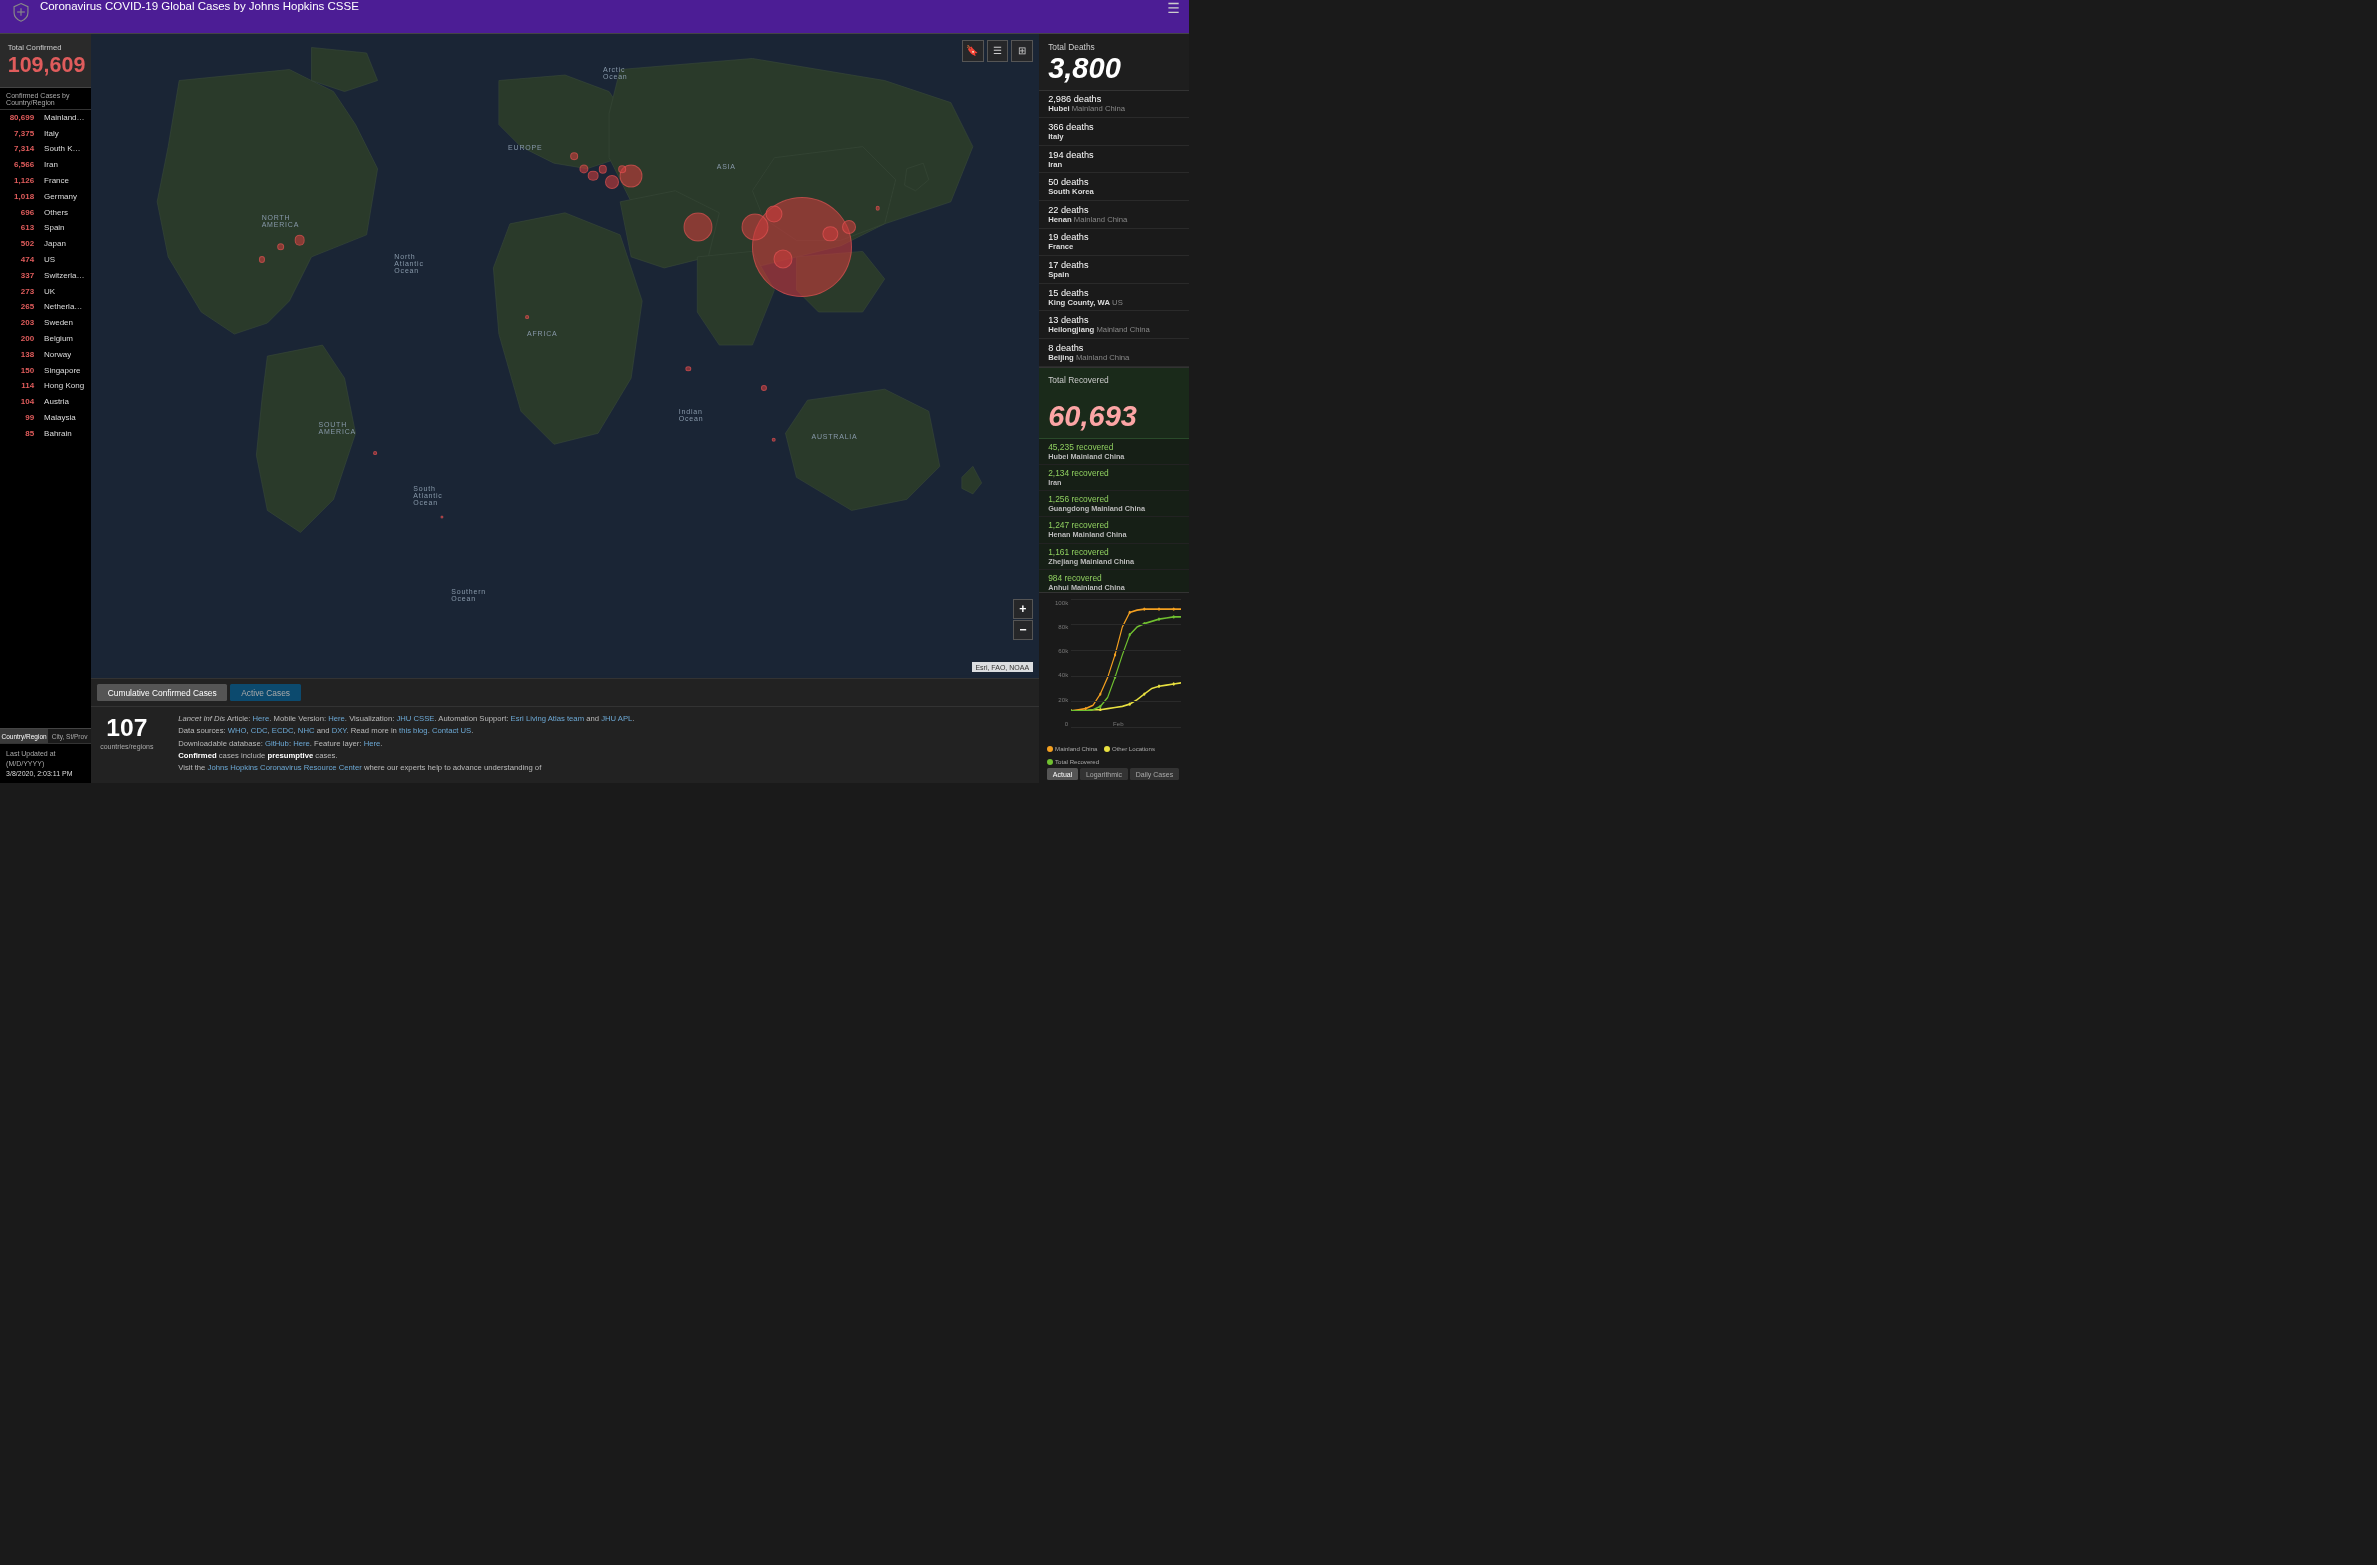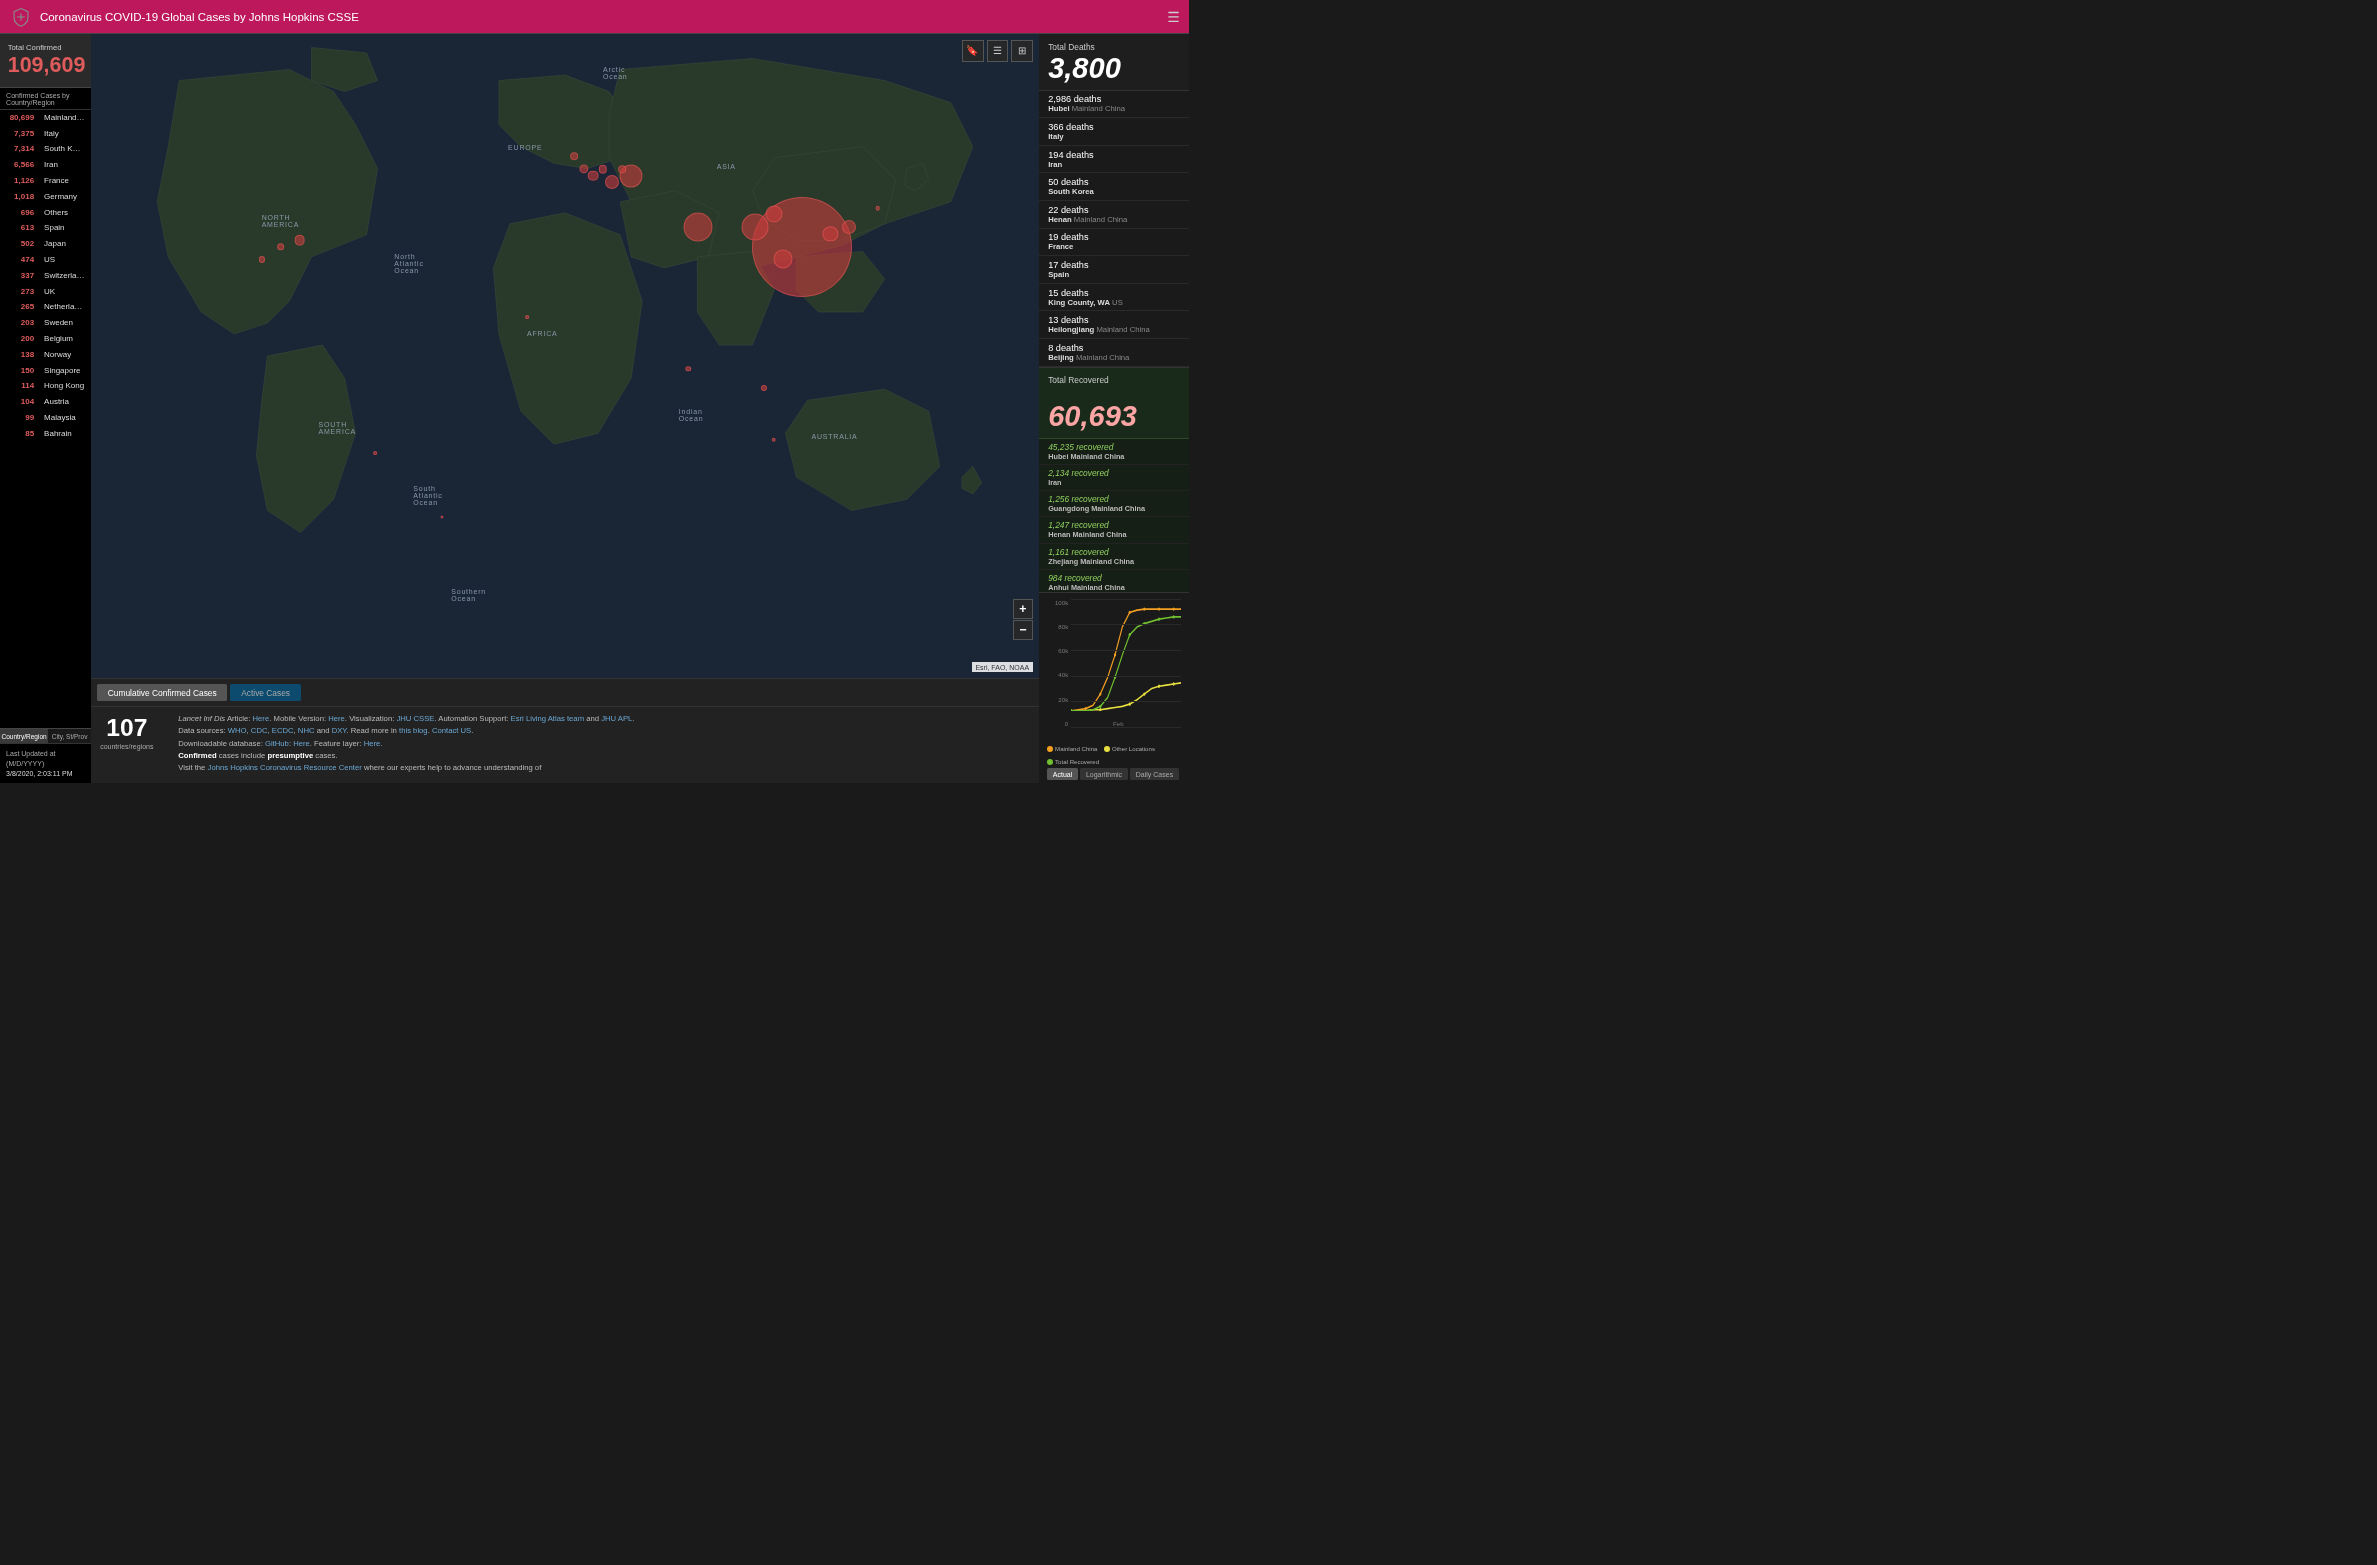--- a/index.html
+++ b/index.html
@@ -8,24 +8,23 @@
       color: #fff;
       font-family: Arial, sans-serif;
       width: 1189px;
       height: 783px;
       overflow: hidden;
       font-size: 9.2px;
     }
 
     
     #header {
-      background: #be185d;
+      background: #4c1d95;
       height: 34px;
       display: flex;
-      align-items: center;
       padding: 0 9.2px;
       border-bottom: 0.8px solid #444;
     }
     #header .shield-icon {
       width: 23px;
       height: 23px;
       margin-right: 7.7px;
       display: flex;
       align-items: center;
       justify-content: center;
@@ -367,21 +366,20 @@
     .recovered-list::-webkit-scrollbar { width: 2.3px; }
     .recovered-list::-webkit-scrollbar-thumb { background: #444; }
 
     .recovered-item {
       padding: 3.1px 9.2px;
       border-bottom: 0.8px solid #222;
     }
     .recovered-item .r-count {
       font-size: 8.4px;
       color: #90d060;
-      font-style: italic;
     }
     .recovered-item .r-label {
       font-size: 7.3px;
       color: #888;
     }
     .recovered-item .r-label strong {
       color: #bbb;
     }
 
     

